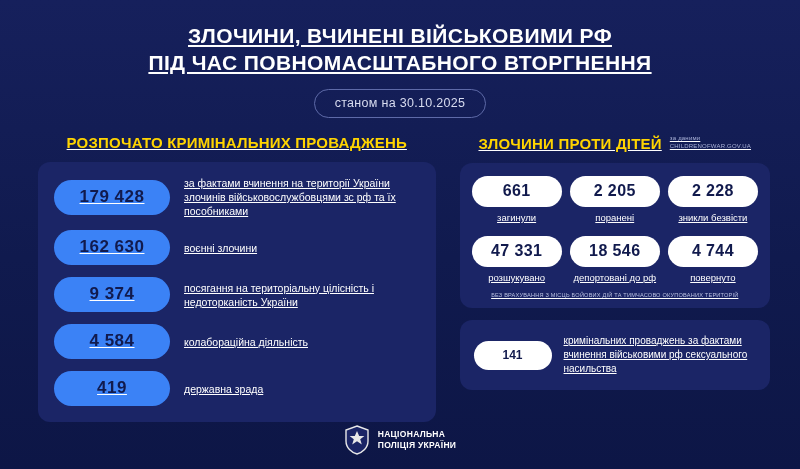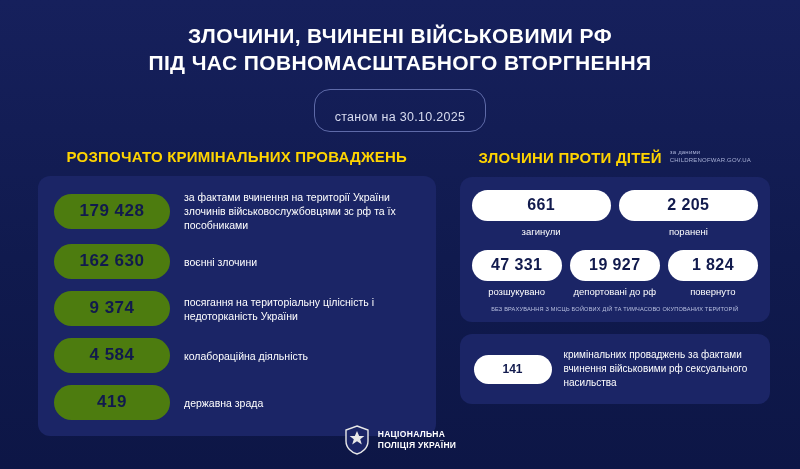--- a/index.html
+++ b/index.html
@@ -13,38 +13,39 @@
     font-family: "Liberation Sans", sans-serif;
     color: #ffffff;
     overflow: hidden;
     position: relative;
   }
   .page {
     width: 800px;
     height: 469px;
     position: relative;
     background: linear-gradient(180deg, #16205c 0%, #101a4e 55%, #0d1646 100%);
+    text-decoration: underline;
   }
 
   
   .header {
     padding-top: 22px;
     text-align: center;
   }
   .title-line {
     font-size: 21px;
     font-weight: bold;
     letter-spacing: 0.4px;
     line-height: 27px;
     color: #ffffff;
   }
   .date-pill {
     display: inline-block;
     margin-top: 13px;
-    padding: 20px 20px 7px;
+    padding: 6px 20px 7px;
     border: 1px solid #5e6aa8;
     border-radius: 16px;
     font-size: 12.5px;
     color: #d8dcf0;
     letter-spacing: 0.3px;
   }
 
   
   .columns {
     display: flex;
@@ -89,21 +90,21 @@
   .left-panel {
     padding: 14px 16px 16px 16px;
   }
   .row {
     display: flex;
     align-items: center;
     margin-bottom: 12px;
   }
   .row:last-child { margin-bottom: 0; }
   .pill {
-    background: #4d7c0f;
+    background: #3b82f6;
     color: #111a4d;
     border-radius: 18px;
     font-weight: bold;
     text-align: center;
     font-size: 17px;
     padding: 7px 0 8px;
     width: 116px;
     flex: 0 0 116px;
     letter-spacing: 0.5px;
   }
@@ -260,33 +261,37 @@
 
         <div class="stat-row">
           <div class="stat">
             <div class="stat-pill">661</div>
             <div class="stat-caption">загинули</div>
           </div>
           <div class="stat">
             <div class="stat-pill">2 205</div>
             <div class="stat-caption">поранені</div>
           </div>
+          <div class="stat">
+            <div class="stat-pill">2 228</div>
+            <div class="stat-caption">зникли безвісти</div>
+          </div>
         </div>
 
         <div class="stat-row second">
           <div class="stat">
             <div class="stat-pill">47 331</div>
             <div class="stat-caption">розшукувано</div>
           </div>
           <div class="stat">
-            <div class="stat-pill">19 927</div>
+            <div class="stat-pill">18 546</div>
             <div class="stat-caption">депортовані до рф</div>
           </div>
           <div class="stat">
-            <div class="stat-pill">1 824</div>
+            <div class="stat-pill">4 744</div>
             <div class="stat-caption">повернуто</div>
           </div>
         </div>
 
         <div class="footnote">БЕЗ ВРАХУВАННЯ З МІСЦЬ БОЙОВИХ ДІЙ ТА ТИМЧАСОВО ОКУПОВАНИХ ТЕРИТОРІЙ</div>
       </div>
 
       <div class="panel sexual-panel">
         <div class="sexual-pill">141</div>
         <div class="sexual-text">кримінальних проваджень за фактами вчинення військовими рф сексуального насильства</div>

